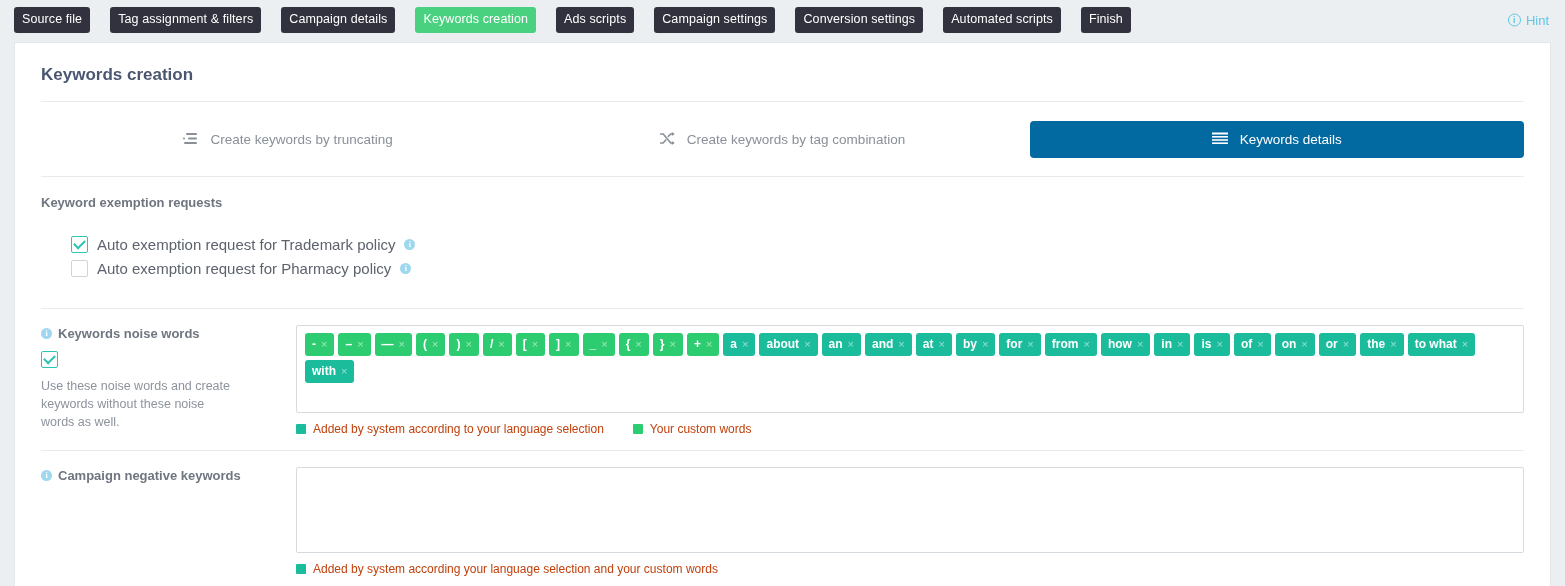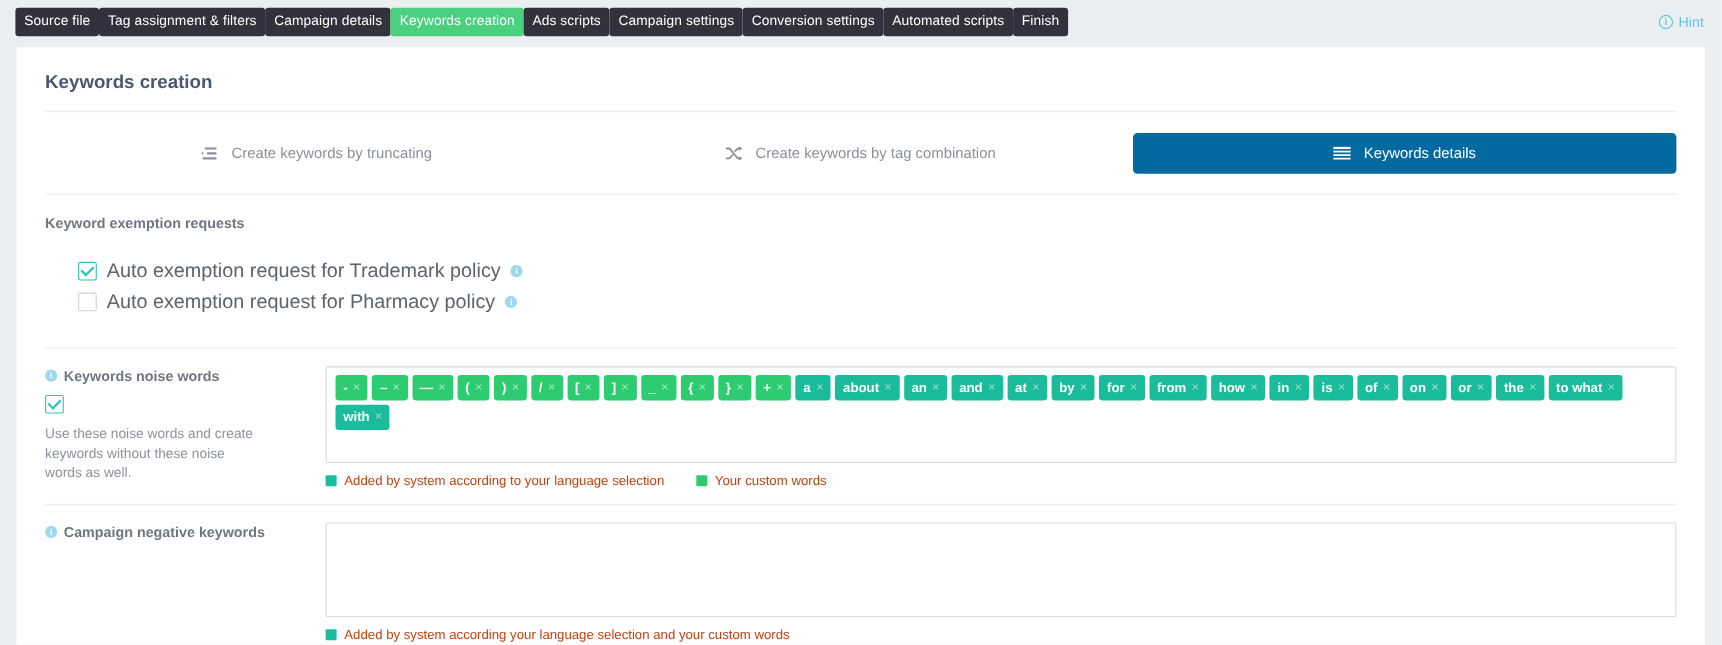--- a/index.html
+++ b/index.html
@@ -13,21 +13,21 @@
 
   
   .topbar {
     position: relative;
     height: 40px;
     background: #eceff1;
     display: flex;
     align-items: center;
     padding: 0 14px;
   }
-  .steps { display: flex; align-items: center; gap: 0; }
+  .steps { display: flex; align-items: center; gap: 20px; }
   .step {
     background: #32323e;
     color: #ffffff;
     font-size: 12.5px;
     line-height: 1;
     padding: 6px 8px 7px 8px;
     border-radius: 3px;
     white-space: nowrap;
     cursor: pointer;
     letter-spacing: .1px;
@@ -76,21 +76,21 @@
   
   .modes {
     display: flex;
     align-items: center;
     padding: 19px 26px 18px 26px;
     gap: 0;
   }
   .mode {
     flex: 1;
     display: flex;
-    align-items: center;
+    align-items: flex-start;
     justify-content: center;
     gap: 12px;
     font-size: 13.5px;
     color: #8a9099;
     padding: 11px 0;
     cursor: pointer;
     border-radius: 4px;
   }
   .mode.active {
     background: #0369a1;
@@ -124,21 +124,21 @@
     flex: none;
   }
   .cbox.on { border-color: #2ec4b6; }
   .cbox.on::after {
     content: "";
     width: 9px; height: 5px;
     border-left: 2px solid #2ec4b6;
     border-bottom: 2px solid #2ec4b6;
     transform: rotate(-45deg) translate(1px,-1px);
   }
-  .chk-label { font-size: 18px; color: #5c636d; }
+  .chk-label { font-size: 15px; color: #5c636d; }
   .info-i {
     width: 11px; height: 11px;
     border-radius: 50%;
     background: #9fd7ee;
     color: #fff;
     font-size: 8px;
     font-weight: bold;
     display: inline-flex;
     align-items: center; justify-content: center;
     font-family: "Liberation Serif", serif;

